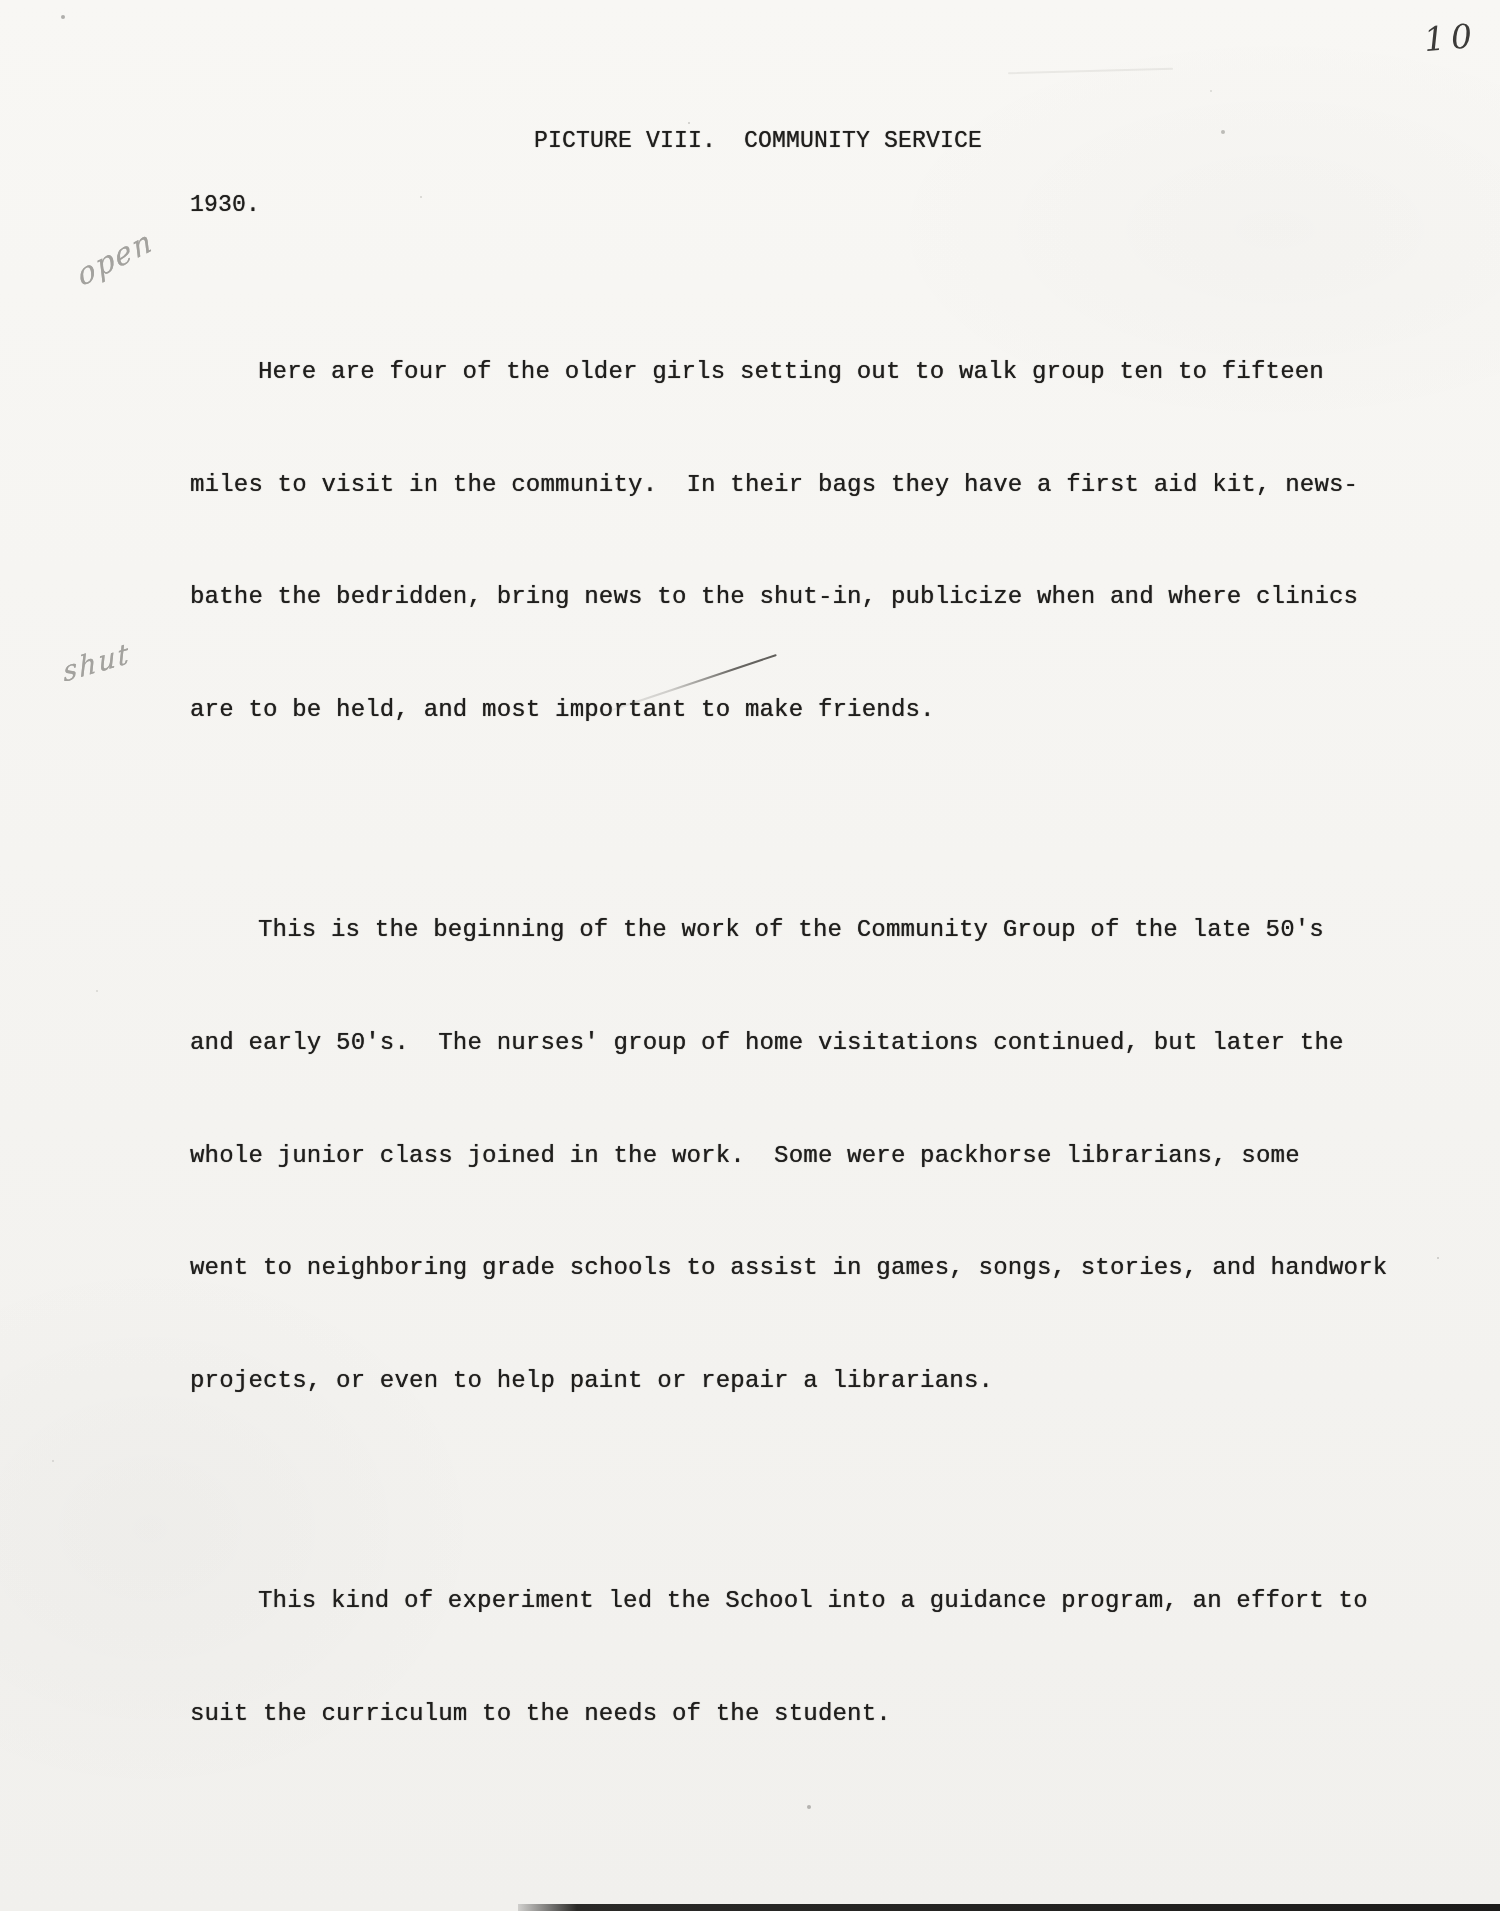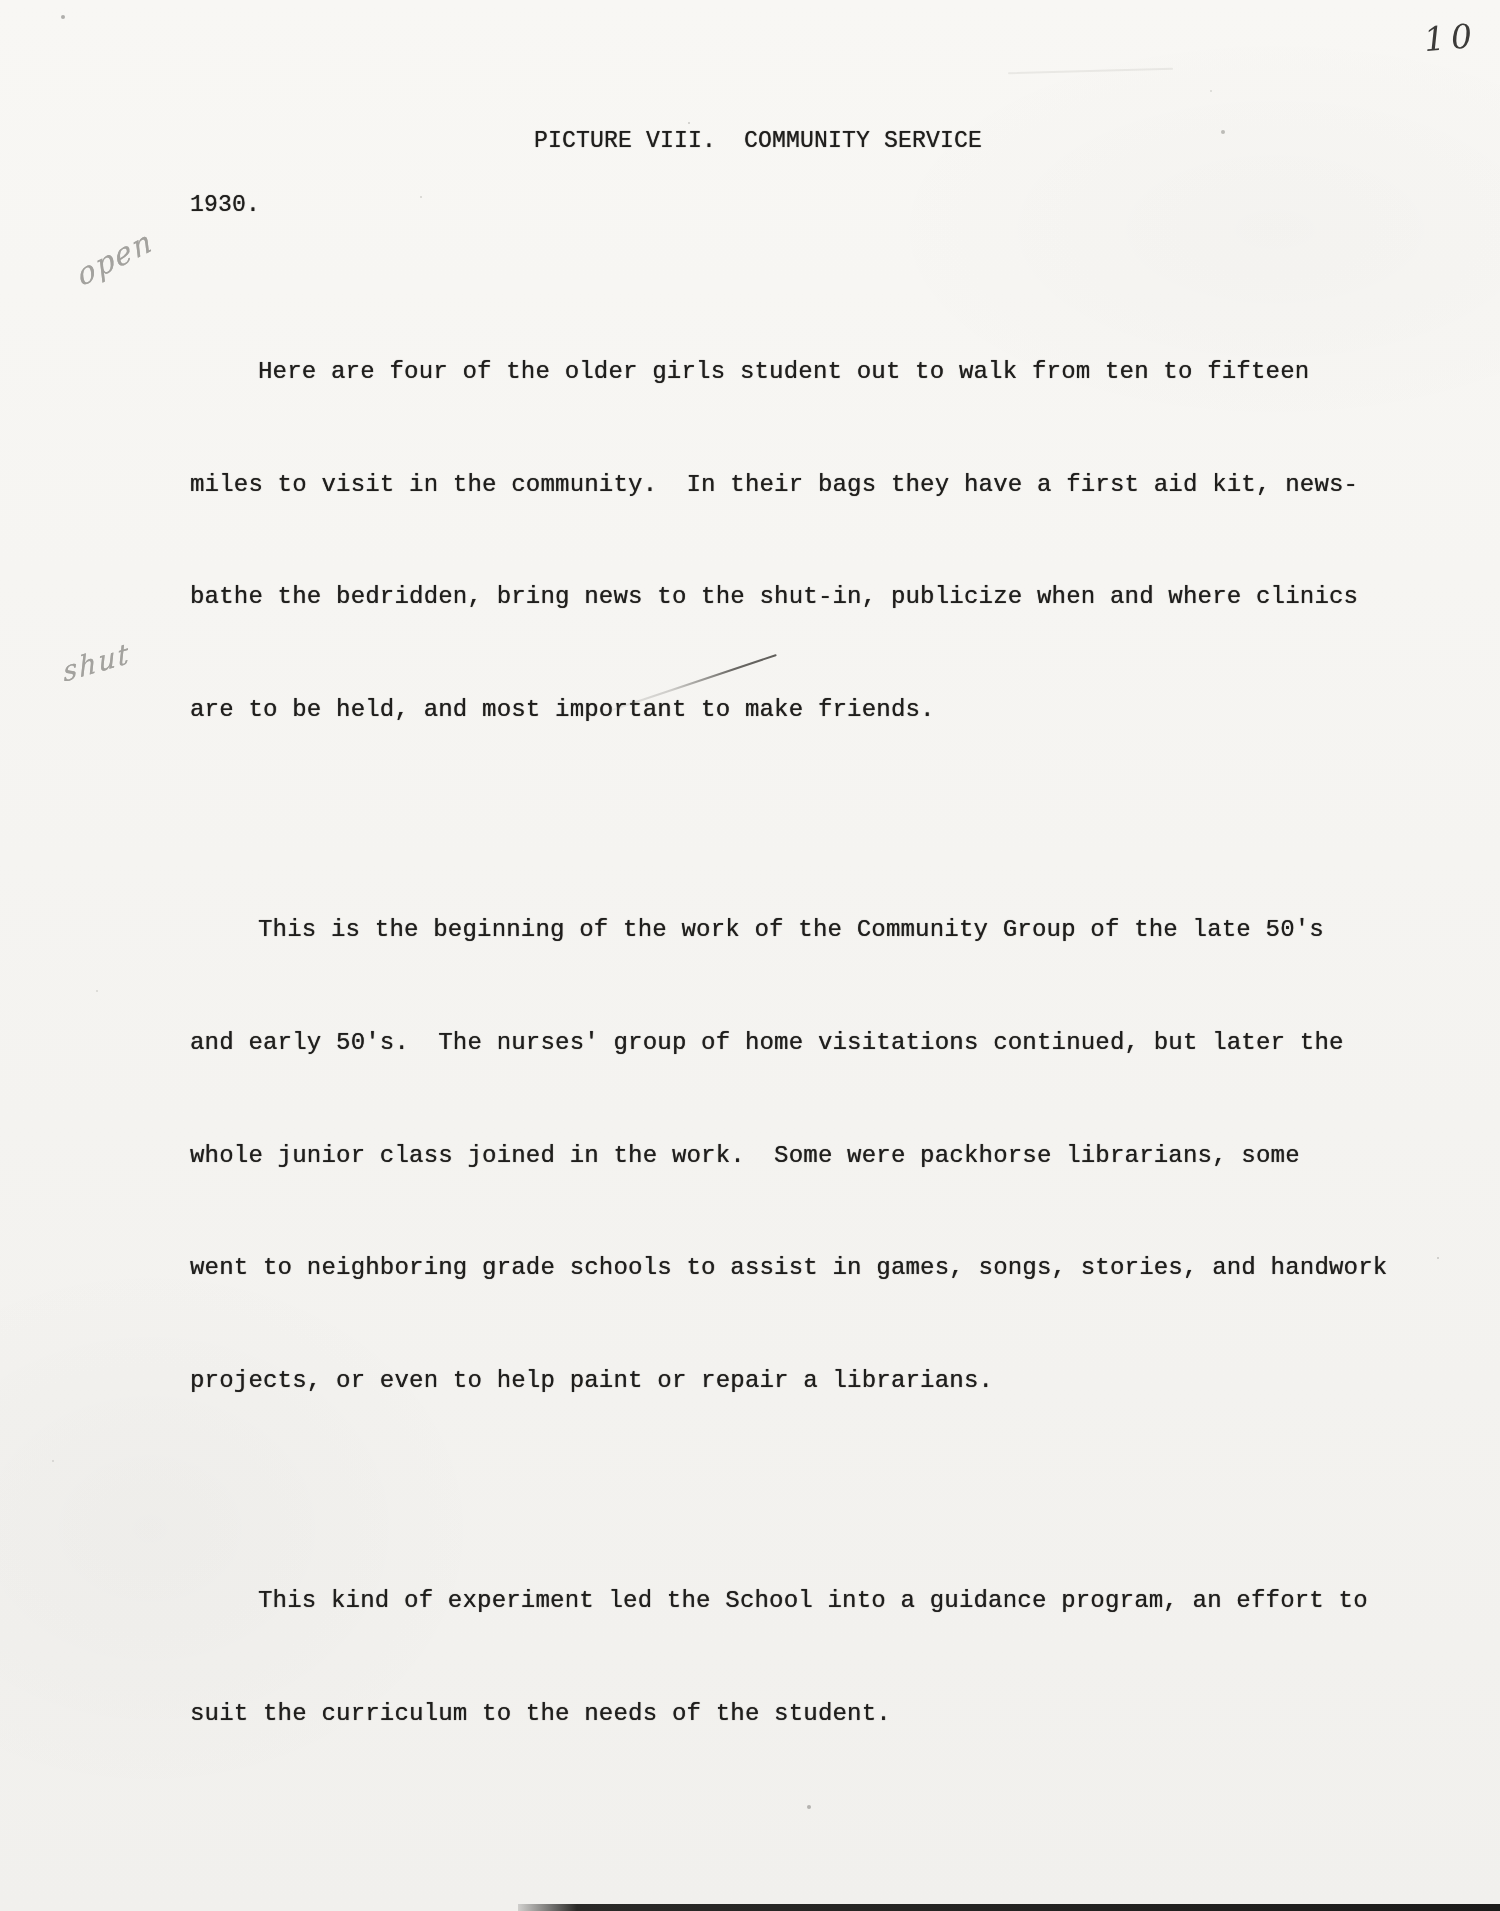--- a/index.html
+++ b/index.html
@@ -117,21 +117,21 @@
 
 <div class="typed title">PICTURE VIII.  COMMUNITY SERVICE</div>
 
 <div class="typed year">1930.</div>
 
 <div class="margin-note note-open">open</div>
 <div class="margin-note note-shut">shut</div>
 
 <div class="bodycol typed">
   <div>
-    <div class="typed-line indent">Here are four of the older girls student out to walk from ten to fifteen</div>
+    <div class="typed-line indent">Here are four of the older girls setting out to walk group ten to fifteen</div>
     <div class="typed-line">miles to visit in the community.  In their bags they have a first aid kit, news-</div>
     <div class="typed-line">bathe the bedridden, bring news to the shut-in, publicize when and where clinics</div>
     <div class="typed-line">are to be held, and most important to make friends.</div>
   </div>
   <div>
     <div class="typed-line indent">This is the beginning of the work of the Community Group of the late 50's</div>
     <div class="typed-line">and early 50's.  The nurses' group of home visitations continued, but later the</div>
     <div class="typed-line">whole junior class joined in the work.  Some were packhorse librarians, some</div>
     <div class="typed-line">went to neighboring grade schools to assist in games, songs, stories, and handwork</div>
     <div class="typed-line">projects, or even to help paint or repair a librarians.</div>

